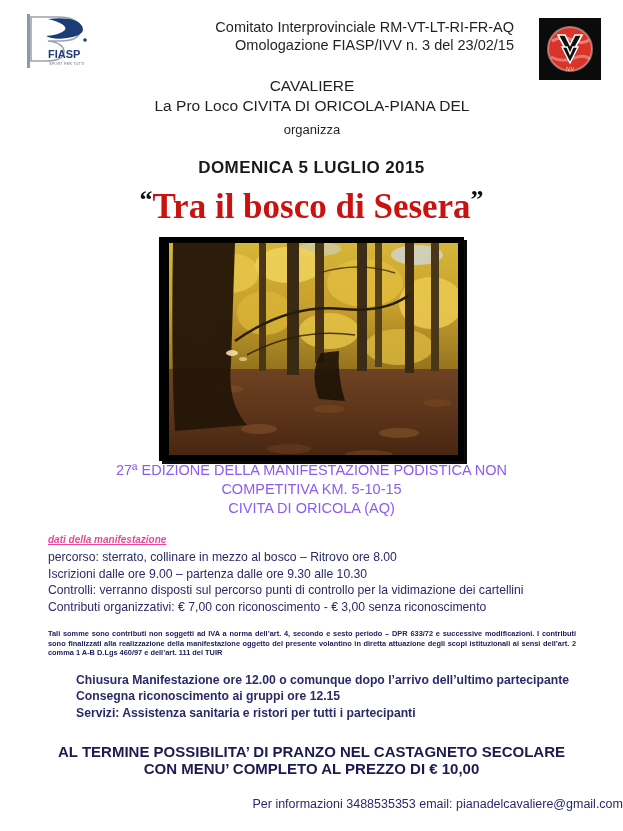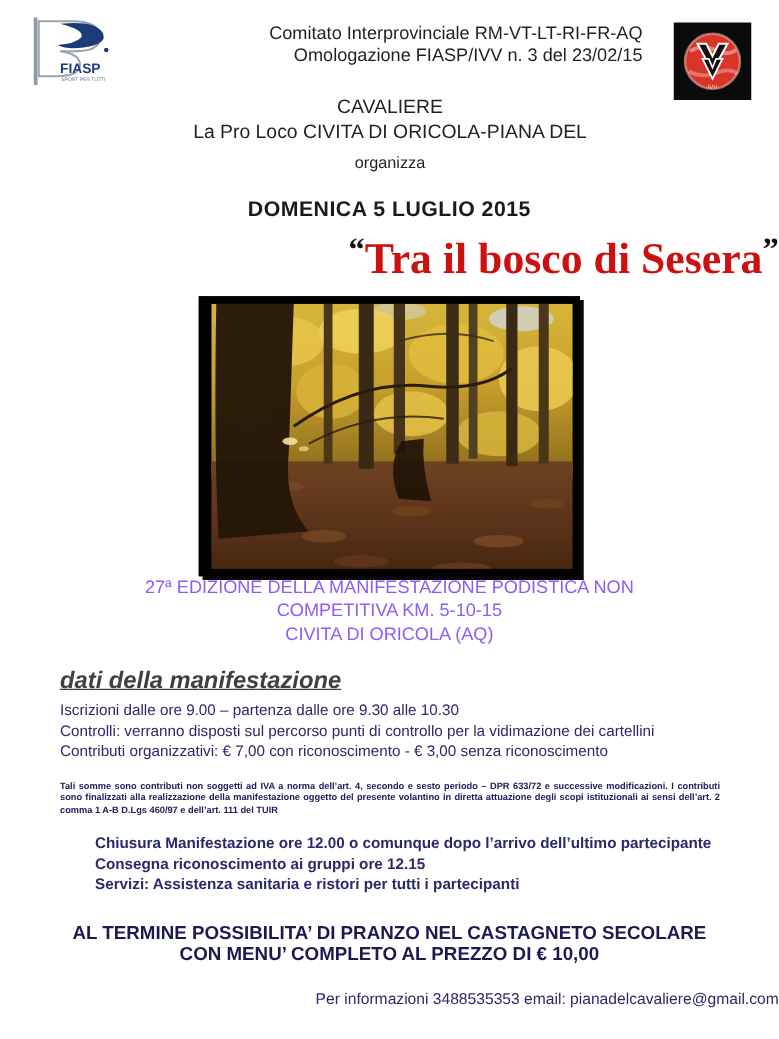--- a/index.html
+++ b/index.html
@@ -82,21 +82,21 @@
   
   .event-date {
     text-align: center;
     font-size: 17px;
     font-weight: bold;
     letter-spacing: 0.4px;
     margin-top: 18px;
     color: #1a1a1a;
   }
   .event-title {
-    text-align: right;
+    text-align: center;
     margin-top: 2px;
     font-family: "Liberation Serif", serif;
     font-weight: bold;
     font-size: 35px;
     color: #cc1111;
     line-height: 40px;
     white-space: nowrap;
   }
   .event-title .q {
     color: #111111;
@@ -137,25 +137,25 @@
   }
 
   
   .details {
     margin: 16px 0 0 48px;
     width: 530px;
     color: #2a2a5a;
   }
   .details h3 {
     margin: 0 0 4px 0;
-    font-size: 19px;
+    font-size: 10px;
     font-weight: bold;
     font-style: italic;
     text-decoration: underline;
-    color: #404040;
+    color: #ec4899;
   }
   .details p {
     margin: 0;
     font-size: 12.2px;
     line-height: 16.5px;
     color: #2a2a6a;
   }
 
   .fineprint {
     margin: 14px 0 0 48px;
@@ -317,20 +317,21 @@
   </div>
 
   <div class="subtitle">
     <div>27ª EDIZIONE DELLA MANIFESTAZIONE PODISTICA NON</div>
     <div>COMPETITIVA KM. 5-10-15</div>
     <div>CIVITA DI ORICOLA (AQ)</div>
   </div>
 
   <div class="details">
     <h3>dati della manifestazione</h3>
+    <p>percorso: sterrato, collinare in mezzo al bosco – Ritrovo ore 8.00</p>
     <p>Iscrizioni dalle ore 9.00 – partenza dalle ore 9.30 alle 10.30</p>
     <p>Controlli: verranno disposti sul percorso punti di controllo per la vidimazione dei cartellini</p>
     <p>Contributi organizzativi: € 7,00 con riconoscimento   -   € 3,00 senza riconoscimento</p>
   </div>
 
   <div class="fineprint">Tali somme sono contributi non soggetti ad IVA a norma dell’art. 4, secondo e sesto periodo – DPR 633/72 e successive modificazioni. I contributi sono finalizzati alla realizzazione della manifestazione oggetto del presente volantino in  diretta attuazione degli scopi istituzionali ai sensi dell’art. 2 comma 1 A-B D.Lgs 460/97 e dell’art. 111 del TUIR</div>
 
   <div class="details2">
     <p>Chiusura Manifestazione ore 12.00 o comunque dopo l’arrivo dell’ultimo partecipante</p>
     <p>Consegna riconoscimento ai gruppi ore 12.15</p>

